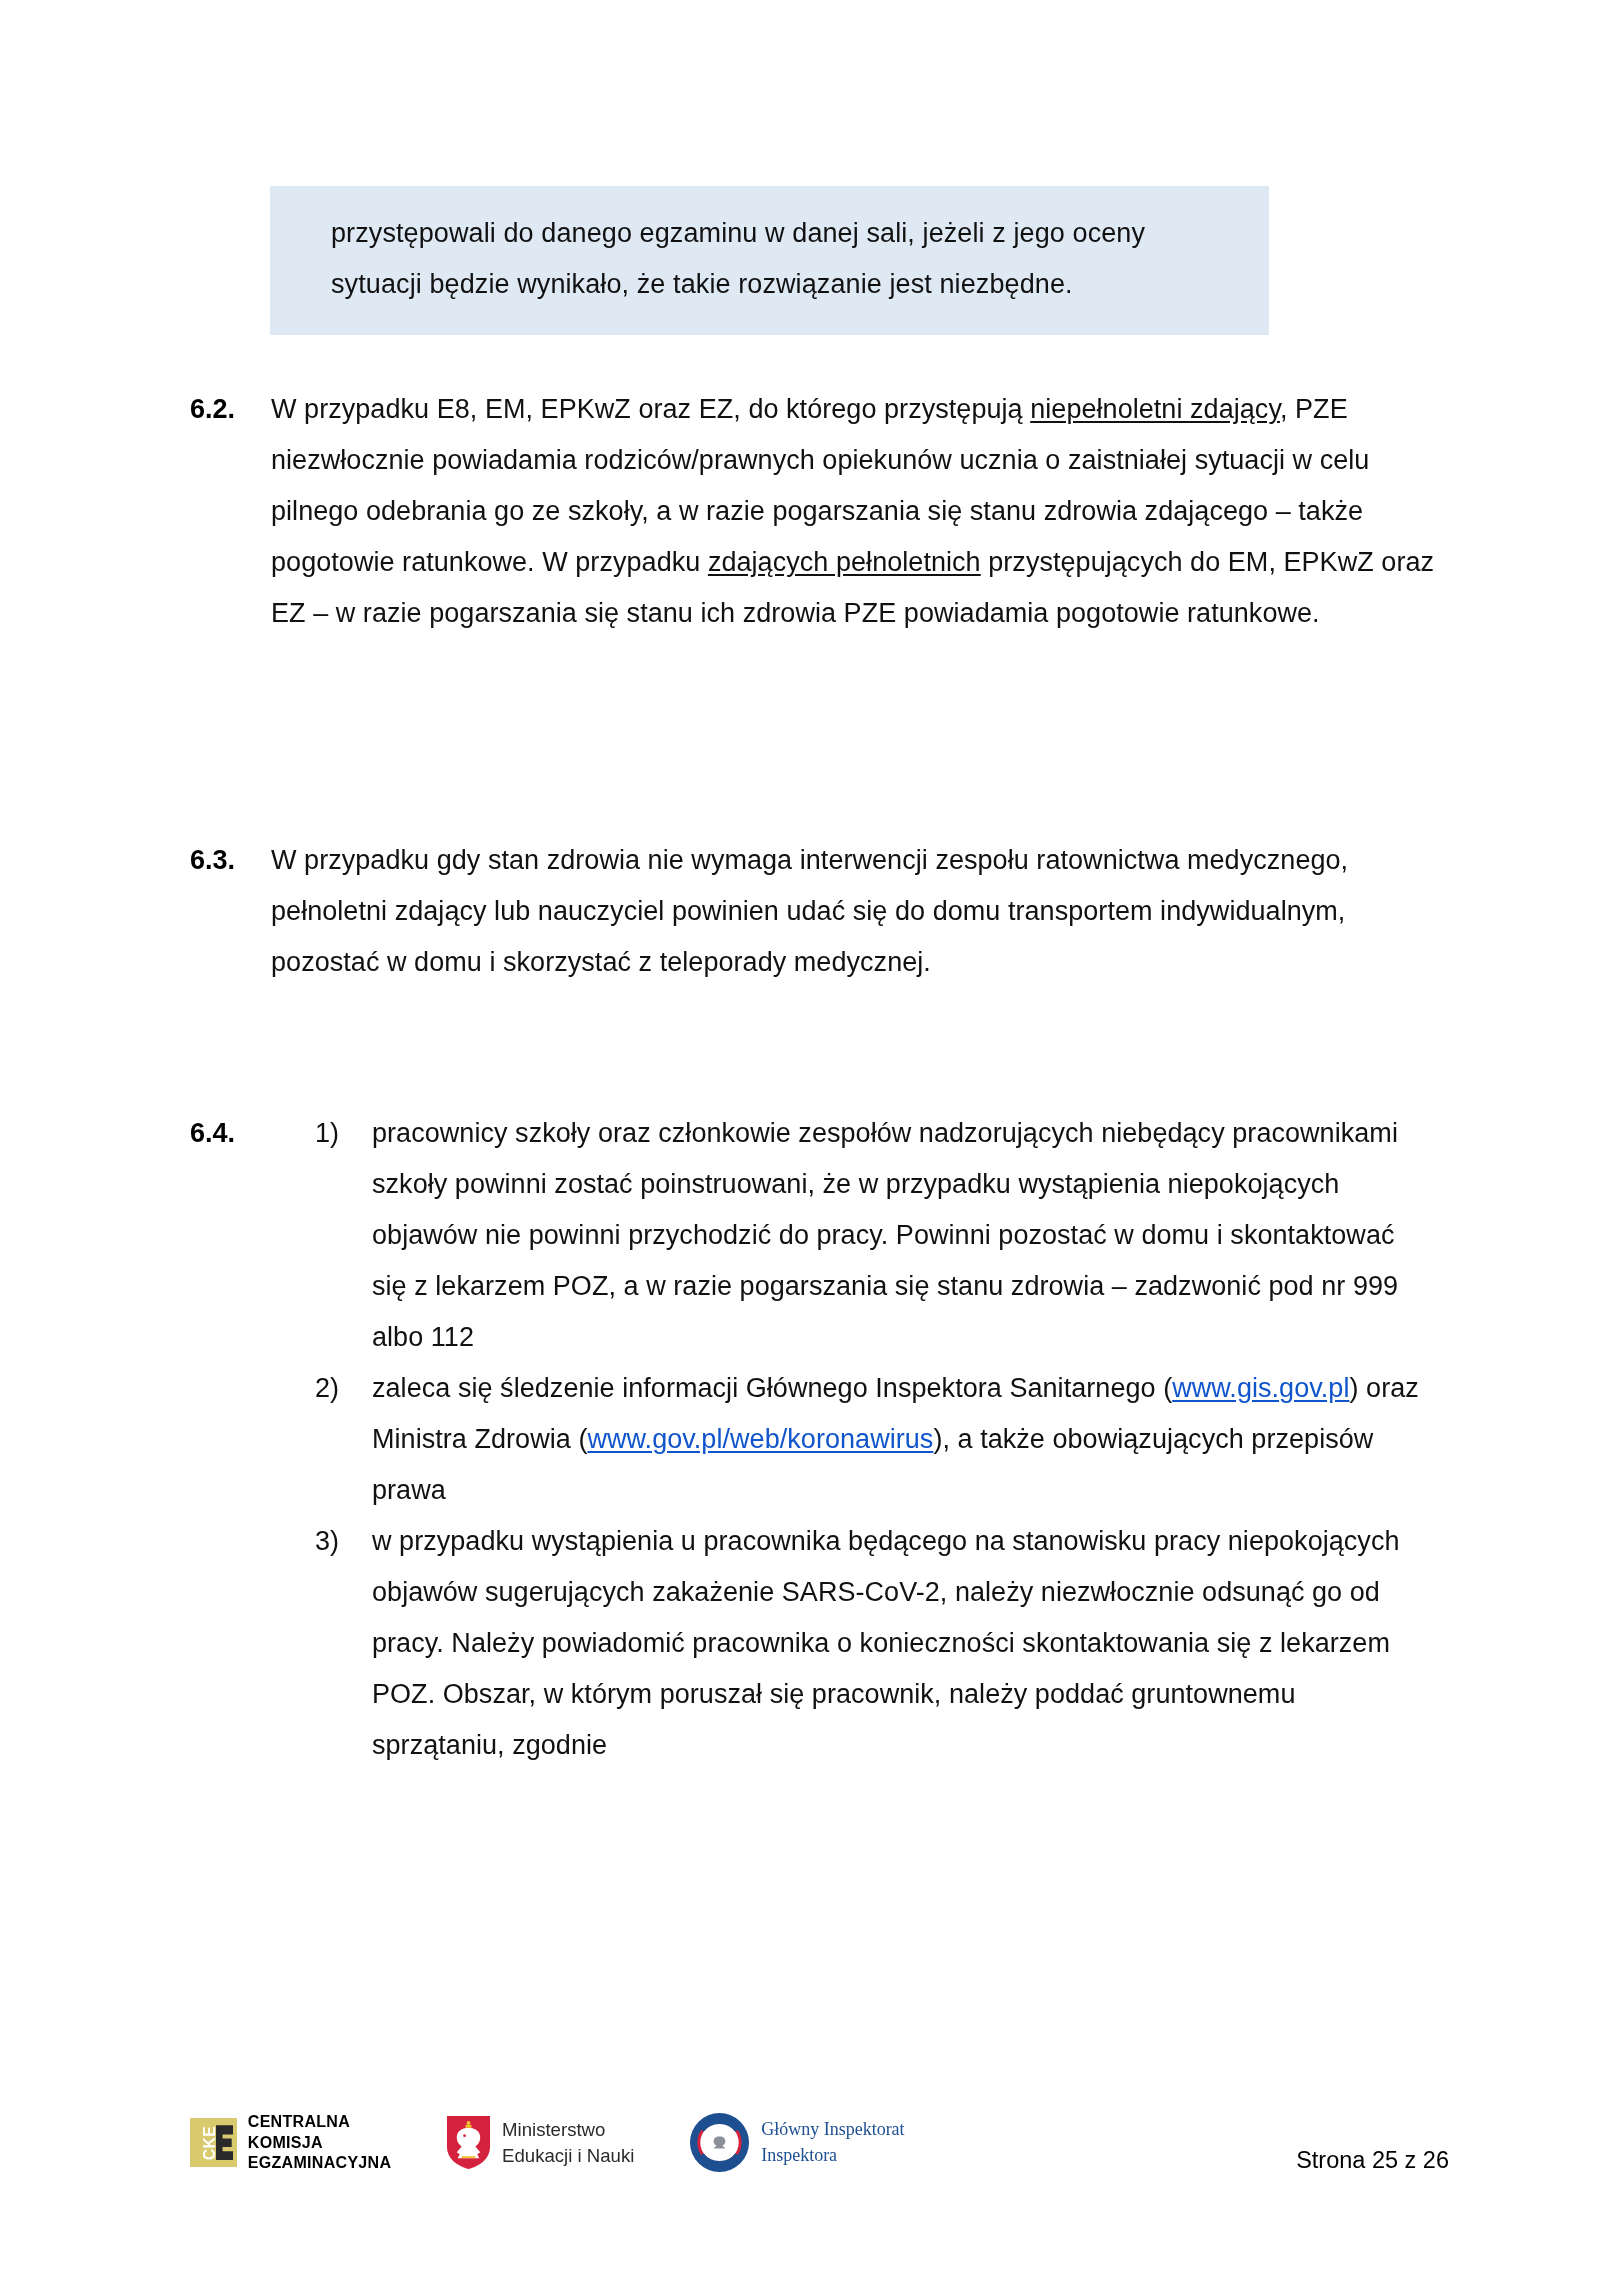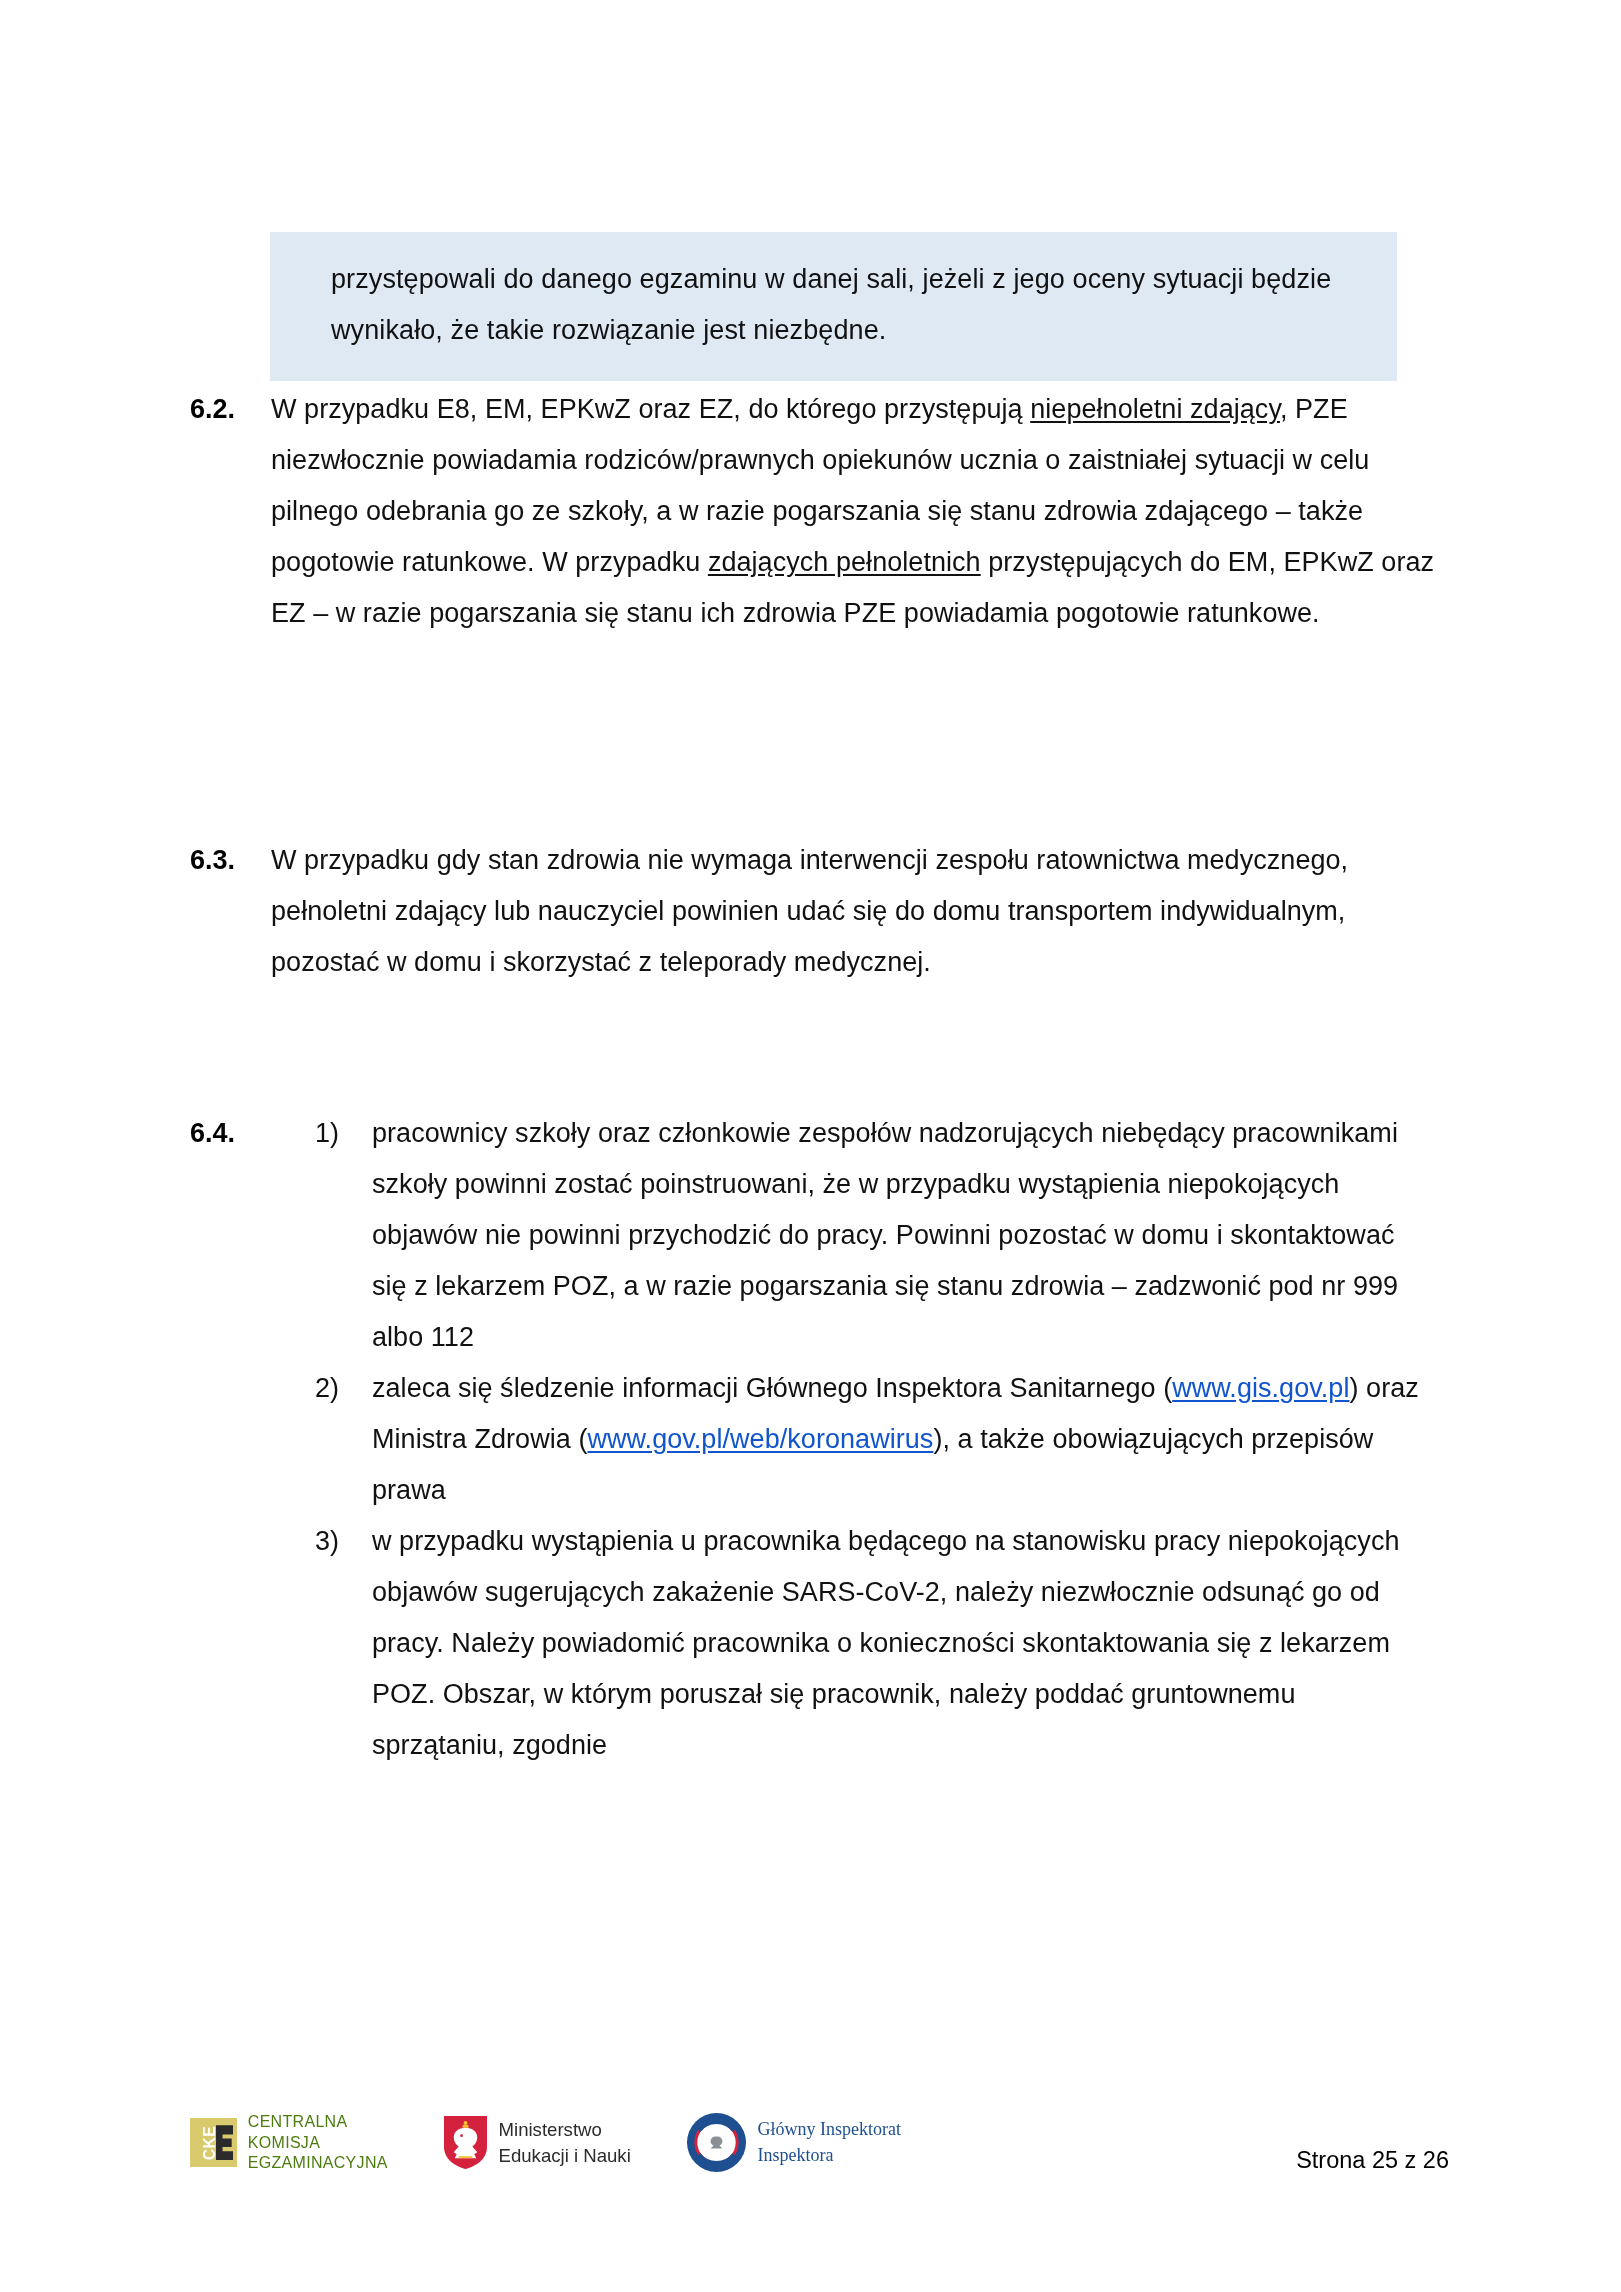--- a/index.html
+++ b/index.html
@@ -20,25 +20,24 @@
     background: #ffffff;
     overflow: hidden;
     box-sizing: border-box;
   }
 
   
   .callout {
     position: absolute;
     left: 270px;
     top: 186px;
-    width: 1127px;
+    width: 999px;
     background: #dfe9f4;
     box-sizing: border-box;
     padding: 21.6px 39px 25.5px 61px;
-    margin-top: 46px;
   }
   .callout p {
     margin: 0;
     font-size: 27px;
     line-height: 51px;
     letter-spacing: 0.1px;
     color: #111111;
   }
 
   
@@ -141,23 +140,23 @@
     position: absolute;
     right: 3.9px;
     top: 6.9px;
     width: 17.6px;
     height: 35px;
     background: #2a2a2a;
     clip-path: polygon(0 0,100% 0,100% 26%,40% 26%,40% 38%,92% 38%,92% 62%,40% 62%,40% 74%,100% 74%,100% 100%,0 100%);
   }
   .cke-text {
     font-size: 16px;
-    font-weight: normal;
+    font-weight: bold;
     line-height: 20.6px;
-    color: #4d7c0f;
+    color: #000000;
     letter-spacing: 0.3px;
   }
 
   
   .godlo {
     width: 45px;
     height: 55px;
     flex: 0 0 auto;
   }
   .mein-text {

